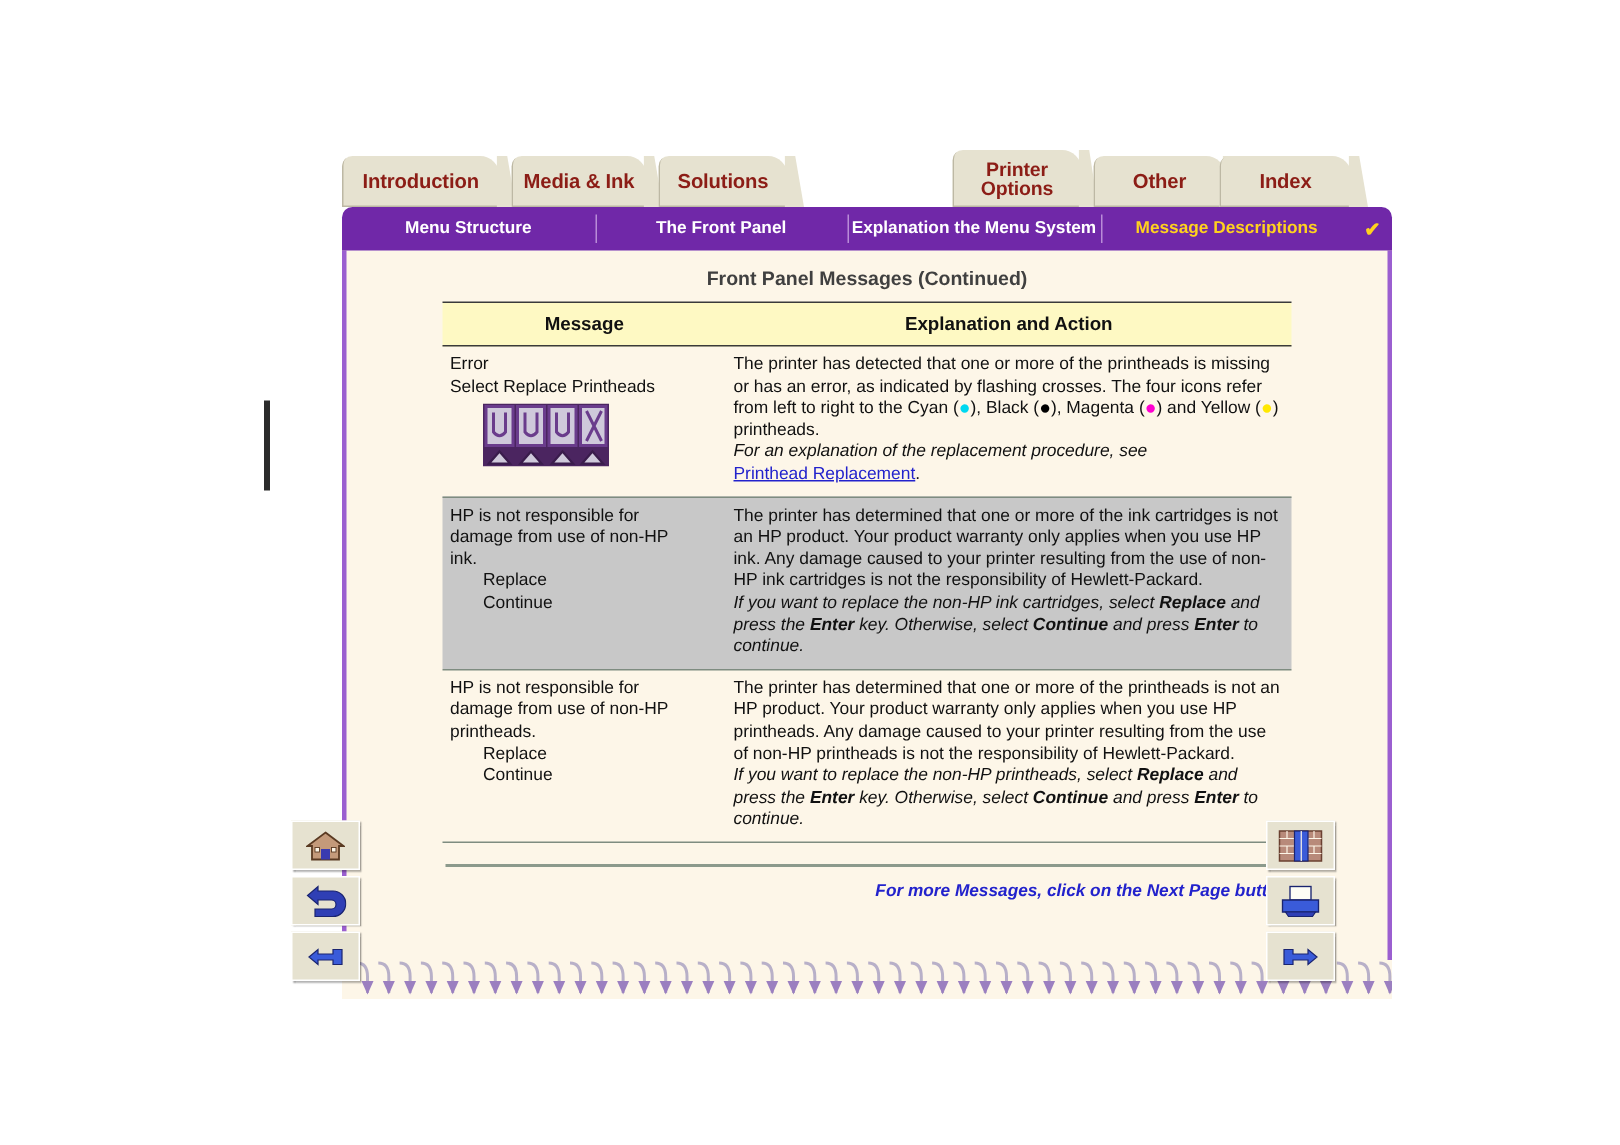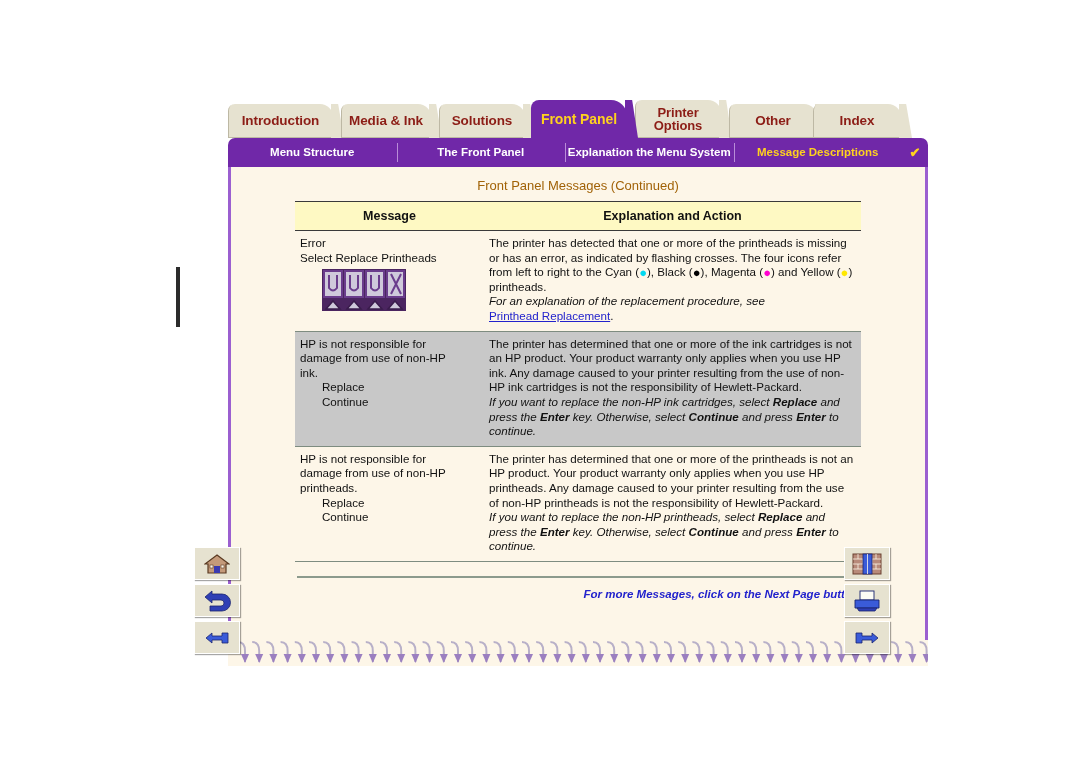--- a/index.html
+++ b/index.html
@@ -109,22 +109,22 @@
   }
   .page-inner{
     position:absolute;
     left:0; top:0; right:0; bottom:0;
     padding:0 11px;
   }
 
   .doctitle{
     text-align:center;
     font-size:13px;
-    font-weight:normal;
-    color:#a16207;
+    font-weight:bold;
+    color:#404040;
     margin-top:11px;
     margin-bottom:8px;
   }
 
   
   table.msg{
     width:562px;
     margin:0 auto;
     border-collapse:collapse;
     table-layout:fixed;
@@ -214,23 +214,20 @@
 
   <div class="tabstrip">
     <div class="tab" style="left:0px;   width:105px;">
         <span>Introduction</span>
       </div>
     <div class="tab" style="left:113px; width:90px;">
         <span>Media &amp; Ink</span>
       </div>
     <div class="tab" style="left:211px; width:86px;">
         <span>Solutions</span>
-      </div>
-    <div class="tab active" style="left:303px; width:96px;">
-        <span>Front Panel</span>
       </div>
     <div class="tab two-line" style="left:407px; width:86px;">
         <span style="display:block;padding:0 4px;">Printer Options</span>
       </div>
     <div class="tab" style="left:501px; width:88px;">
         <span>Other</span>
       </div>
     <div class="tab" style="left:585px; width:88px;">
         <span>Index</span>
       </div>

